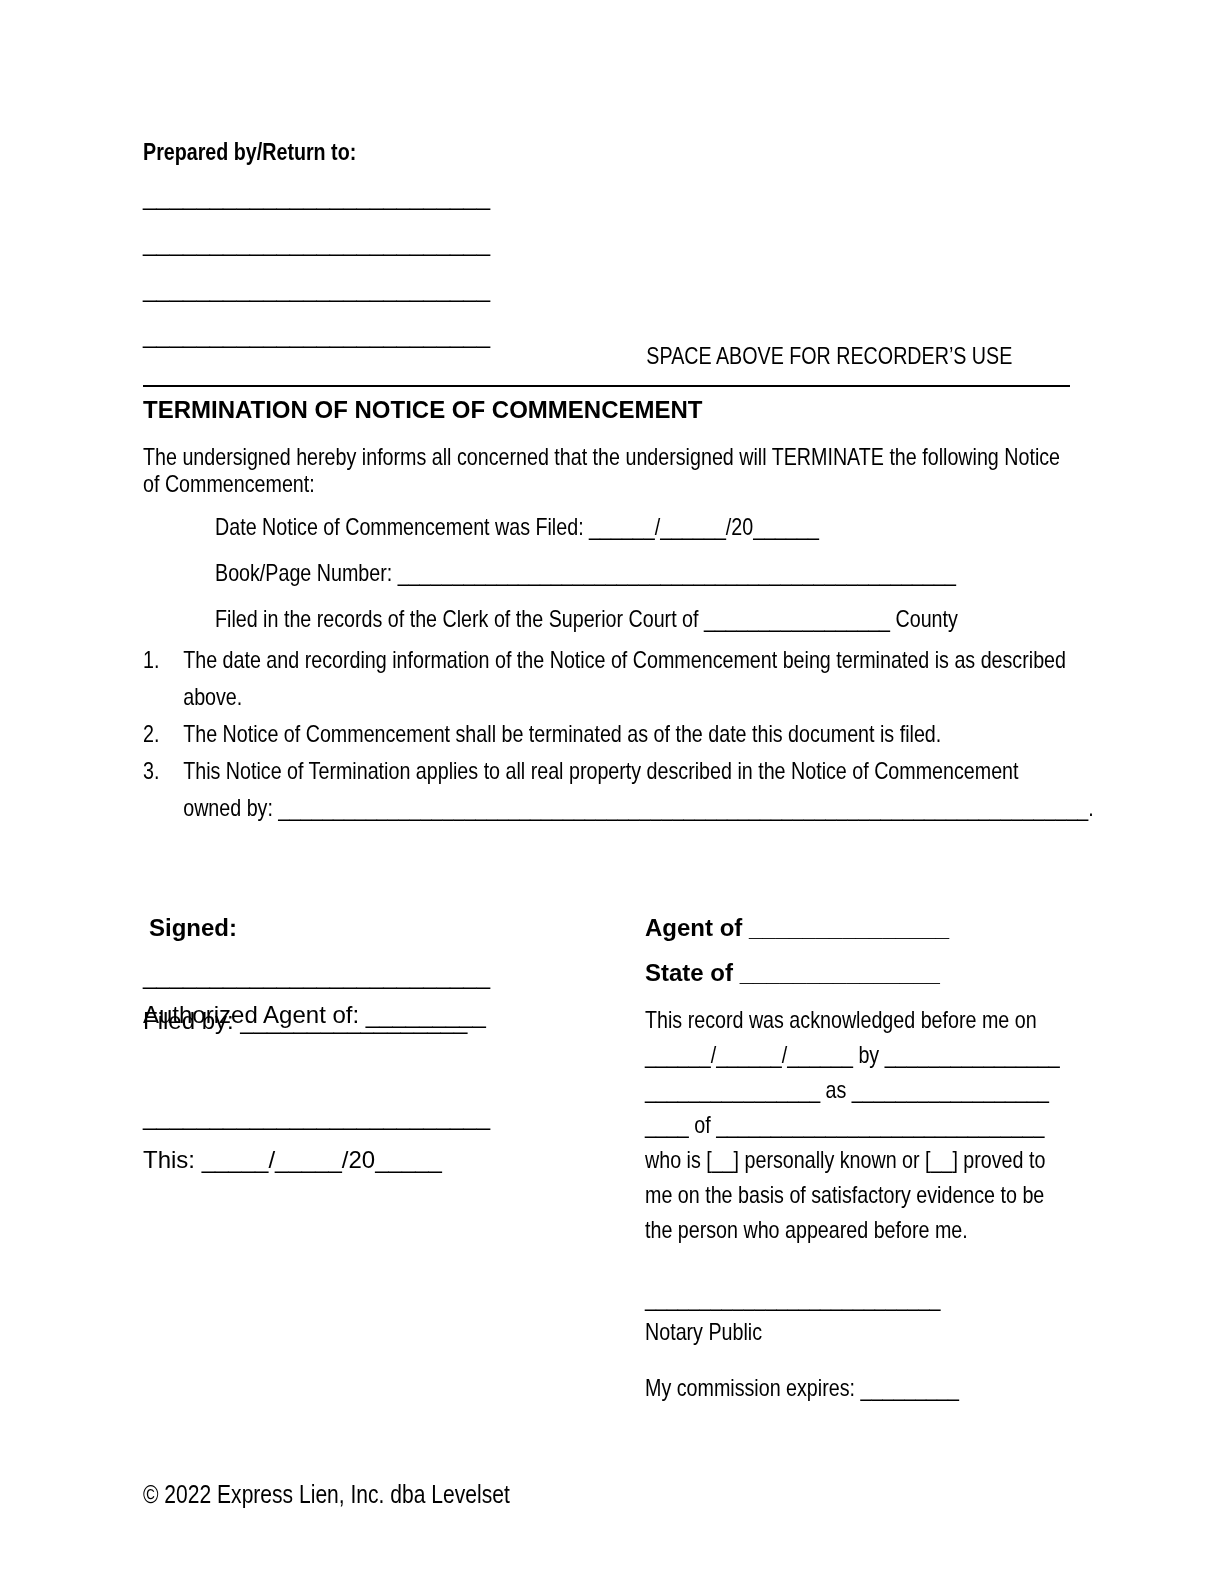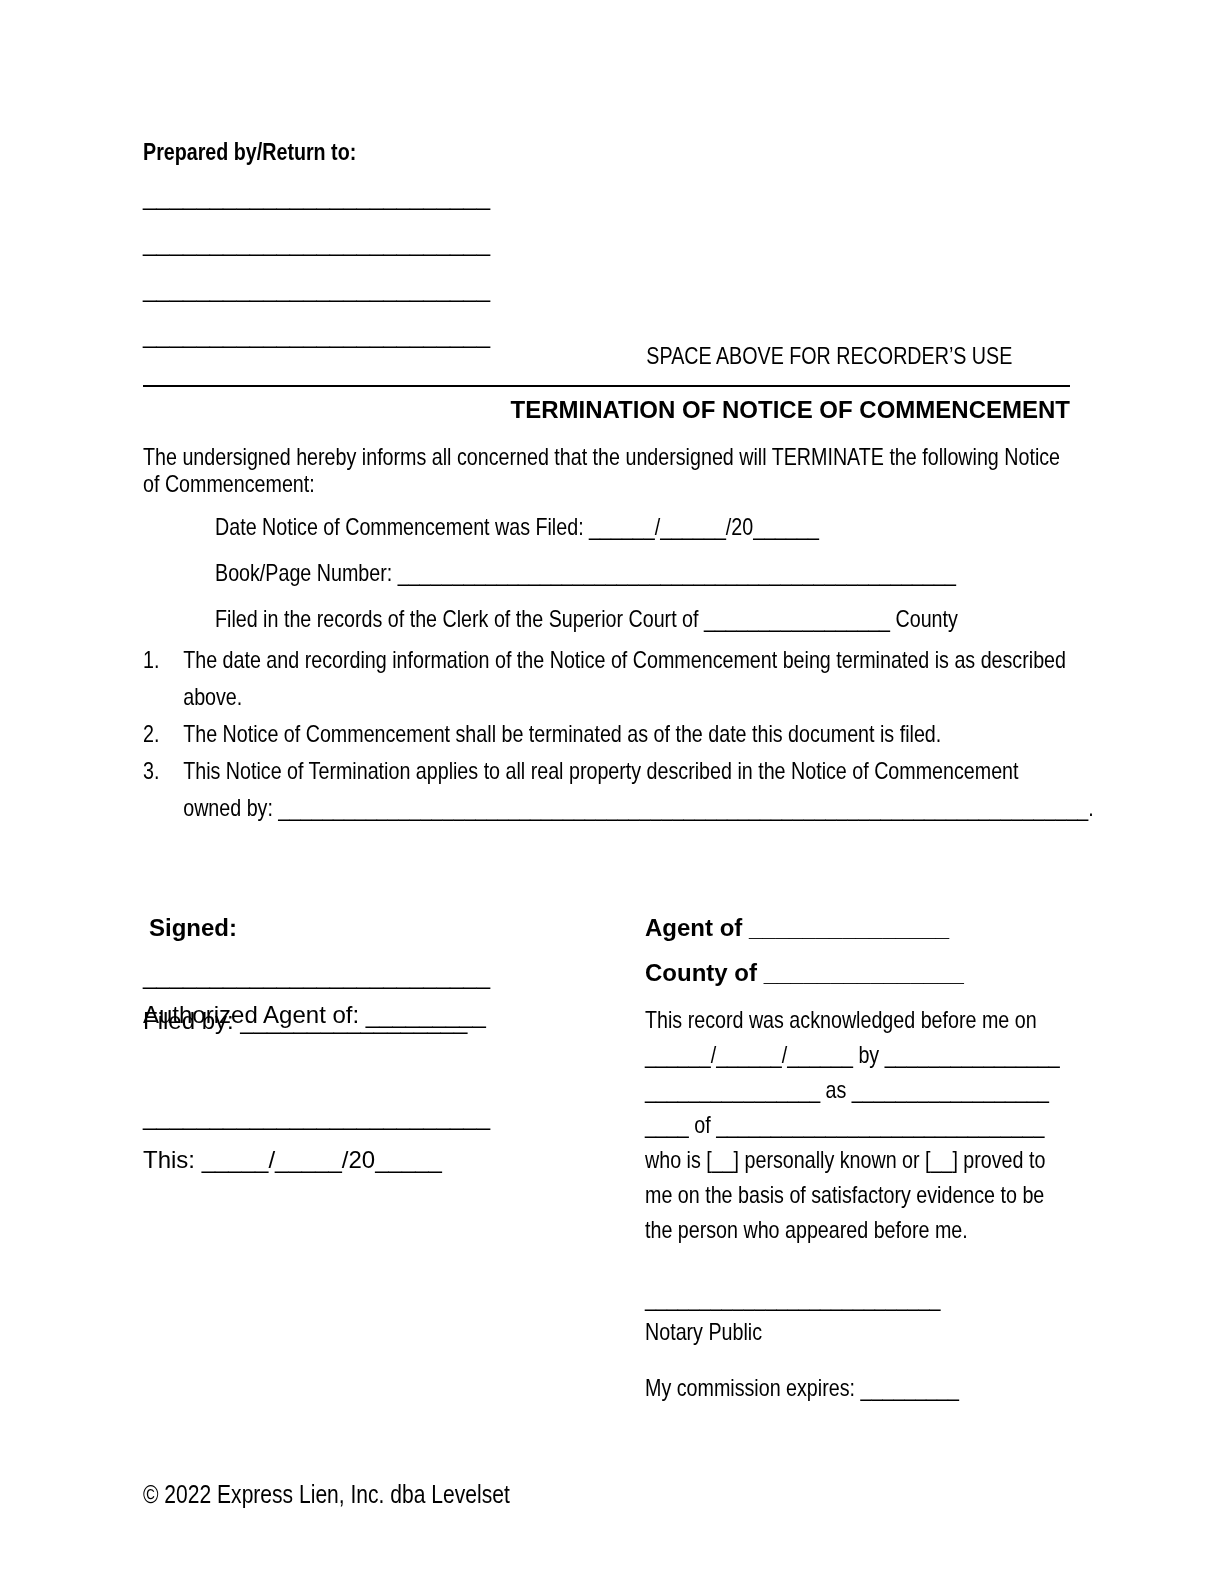--- a/index.html
+++ b/index.html
@@ -20,21 +20,21 @@
     position: absolute;
     white-space: nowrap;
     font-size: 24px;
     line-height: 28px;
     color: #000000;
   }
   .b { font-weight: bold; }
   
   .cond   { transform: scaleX(0.82); transform-origin: 0 50%; }
   .cond-r { transform: scaleX(0.82); transform-origin: 100% 50%; }
-  .center { text-align: right; }
+  .center { text-align: left; }
   .num { display: inline-block; width: 49px; }
   .rule {
     position: absolute;
     height: 2px;
     background: #000000;
   }
   .footer-text {
     font-size: 26px;
     line-height: 30px;
     transform: scaleX(0.81);
@@ -92,21 +92,21 @@
     <div class="line b" style="left:149px; top:914px">Signed:</div>
     <div class="line" style="left:143px; top:962px">__________________________</div>
     <div class="line" style="left:143px; top:1007px">Filed by: _________________</div>
     <div class="line" style="left:143px; top:1001px">Authorized Agent of: _________</div>
     <div class="line" style="left:143px; top:1103px">__________________________</div>
     <div class="line" style="left:143px; top:1146px">This: _____/_____/20_____</div>
   </div>
 
   <div>
     <div class="line b" style="left:645px; top:914px">Agent of _______________</div>
-    <div class="line b" style="left:645px; top:959px">County of _______________</div>
+    <div class="line b" style="left:645px; top:959px">State of _______________</div>
 
     <div class="line cond" style="left:645px; top:1006px">This record was acknowledged before me on</div>
     <div class="line cond" style="left:645px; top:1041px">______/______/______ by ________________</div>
     <div class="line cond" style="left:645px; top:1076px">________________ as __________________</div>
     <div class="line cond" style="left:645px; top:1111px">____ of ______________________________</div>
     <div class="line cond" style="left:645px; top:1146px">who is [__] personally known or [__] proved to</div>
     <div class="line cond" style="left:645px; top:1181px">me on the basis of satisfactory evidence to be</div>
     <div class="line cond" style="left:645px; top:1216px">the person who appeared before me.</div>
 
     <div class="line cond" style="left:645px; top:1284px">___________________________</div>

